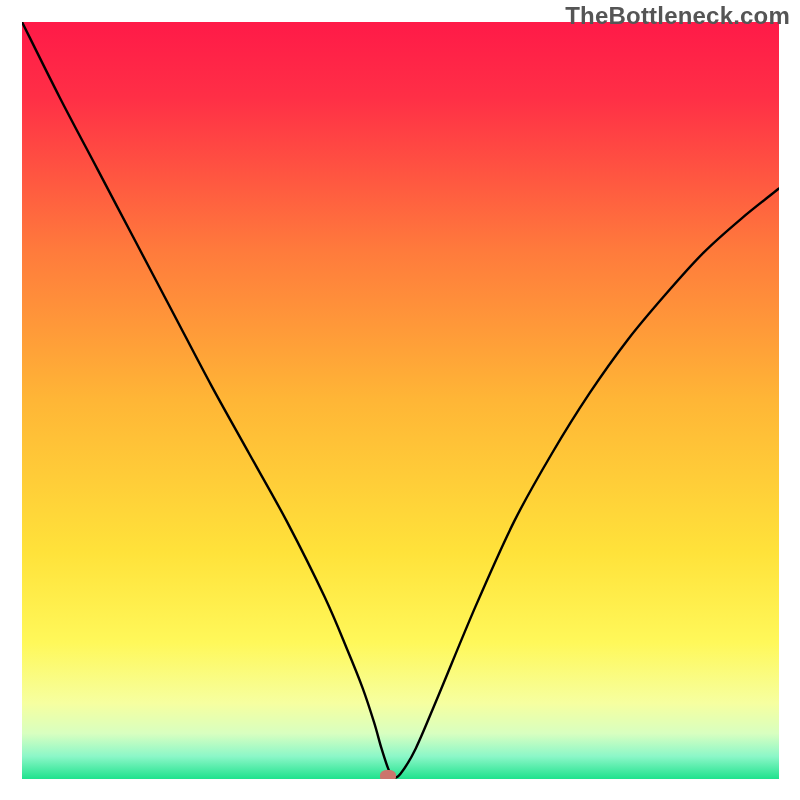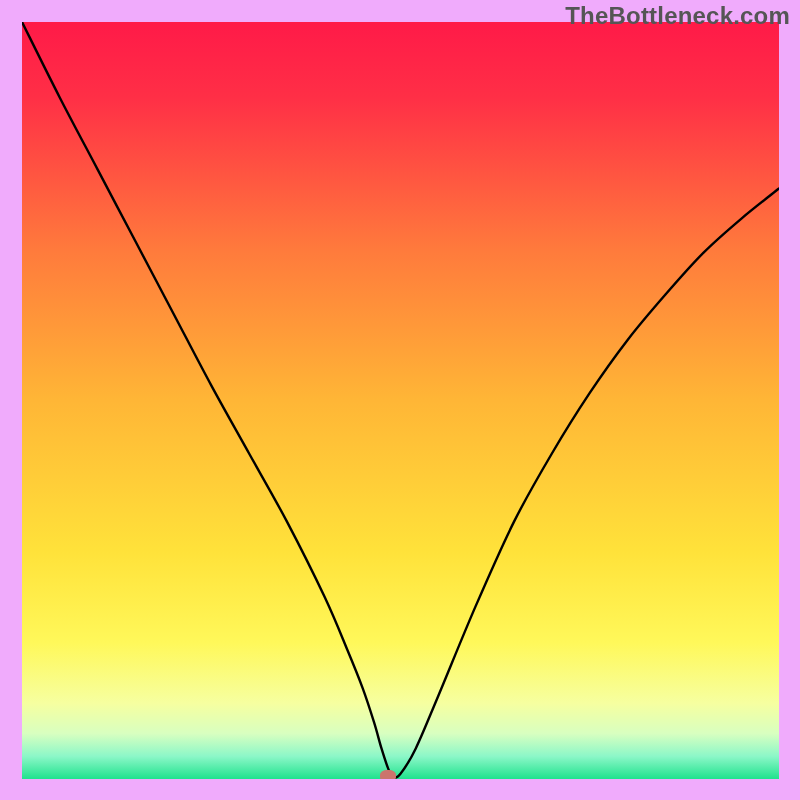--- a/index.html
+++ b/index.html
@@ -8,21 +8,21 @@
     width: 800px;
     height: 800px;
     background: #000;
     font-family: Arial, Helvetica, sans-serif;
     overflow: hidden;
   }
   .container {
     position: relative;
     width: 800px;
     height: 800px;
-    background: #f0abfc;
+    background: #ffffff;
   }
   .watermark {
     position: absolute;
     top: 2px;
     right: 10px;
     color: #555;
     font-size: 24px;
     font-weight: 600;
     letter-spacing: 0.2px;
     z-index: 5;

